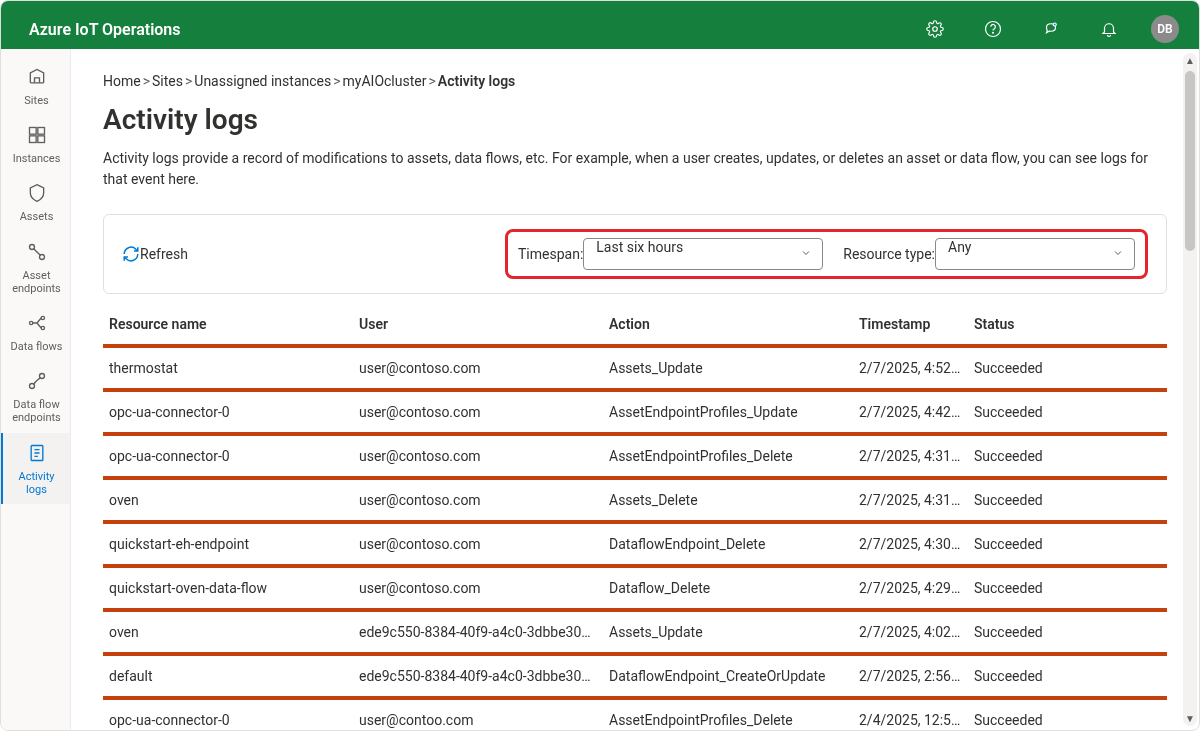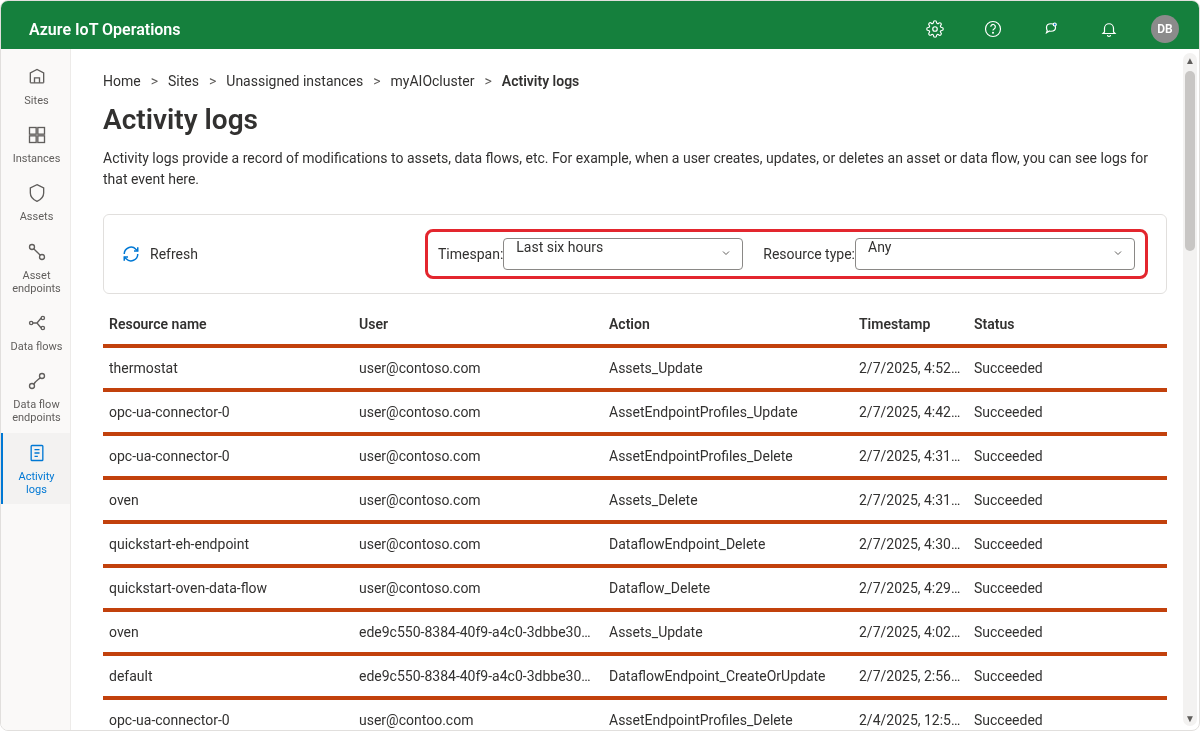--- a/index.html
+++ b/index.html
@@ -60,54 +60,54 @@
     border-left: 2px solid #0078d4;
     background: #f3f2f1;
   }
   .nav-item .label { font-size: 11px; text-align: center; line-height: 1.2; }
   .nav-item svg { width: 20px; height: 20px; }
   .main {
     flex: 1; overflow-y: auto; padding: 24px 32px 0 32px;
   }
   .breadcrumb {
     font-size: 14px; color: #323130; margin-bottom: 14px;
-    display: flex; gap: 10px; flex-wrap: wrap;
+    display: flex; gap: 2px; flex-wrap: wrap;
   }
   .breadcrumb a { color: #323130; text-decoration: none; }
   .breadcrumb .sep { color: #605e5c; }
   .breadcrumb .current { font-weight: 600; }
   h1.page-title { font-size: 28px; font-weight: 600; margin-bottom: 12px; }
   .page-desc { font-size: 14px; color: #323130; line-height: 1.5; margin-bottom: 24px; }
   .filter-card {
     border: 1px solid #e1dfdd; border-radius: 6px;
     padding: 14px 18px; display: flex; align-items: center;
     gap: 20px; position: relative;
   }
   .refresh {
-    display: flex; align-items: center; gap: 10px;
+    display: flex; align-items: center; 
     color: #323130; font-size: 14px; cursor: pointer;
   }
   .refresh svg { width: 18px; height: 18px; color: #0078d4; }
   .filter-group-box {
     margin-left: auto;
     display: flex; align-items: center; gap: 20px;
     border: 3px solid #e3262e; border-radius: 8px;
     padding: 6px 10px;
   }
   .filter-group { display: flex; align-items: center; }
   .filter-group label { font-size: 14px; color: #323130; }
   .select {
     border: 1px solid #8a8886; border-radius: 4px;
     height: 32px; padding: 0 30px 0 12px;
     font-size: 14px; color: #323130;
     display: flex; align-items: flex-start; position: relative;
     background: #fff; cursor: pointer;
   }
   .select.ts { width: 240px; }
-  .select.rt { width: 280px; }
+  .select.rt { width: 200px; }
   .select .chev {
     position: absolute; right: 10px; top: 50%; transform: translateY(-50%);
     color: #605e5c;
   }
   .table {
     margin-top: 10px;
   }
   .table .thead, .table .trow {
     display: grid;
     grid-template-columns: 250px 250px 250px 115px 140px;

